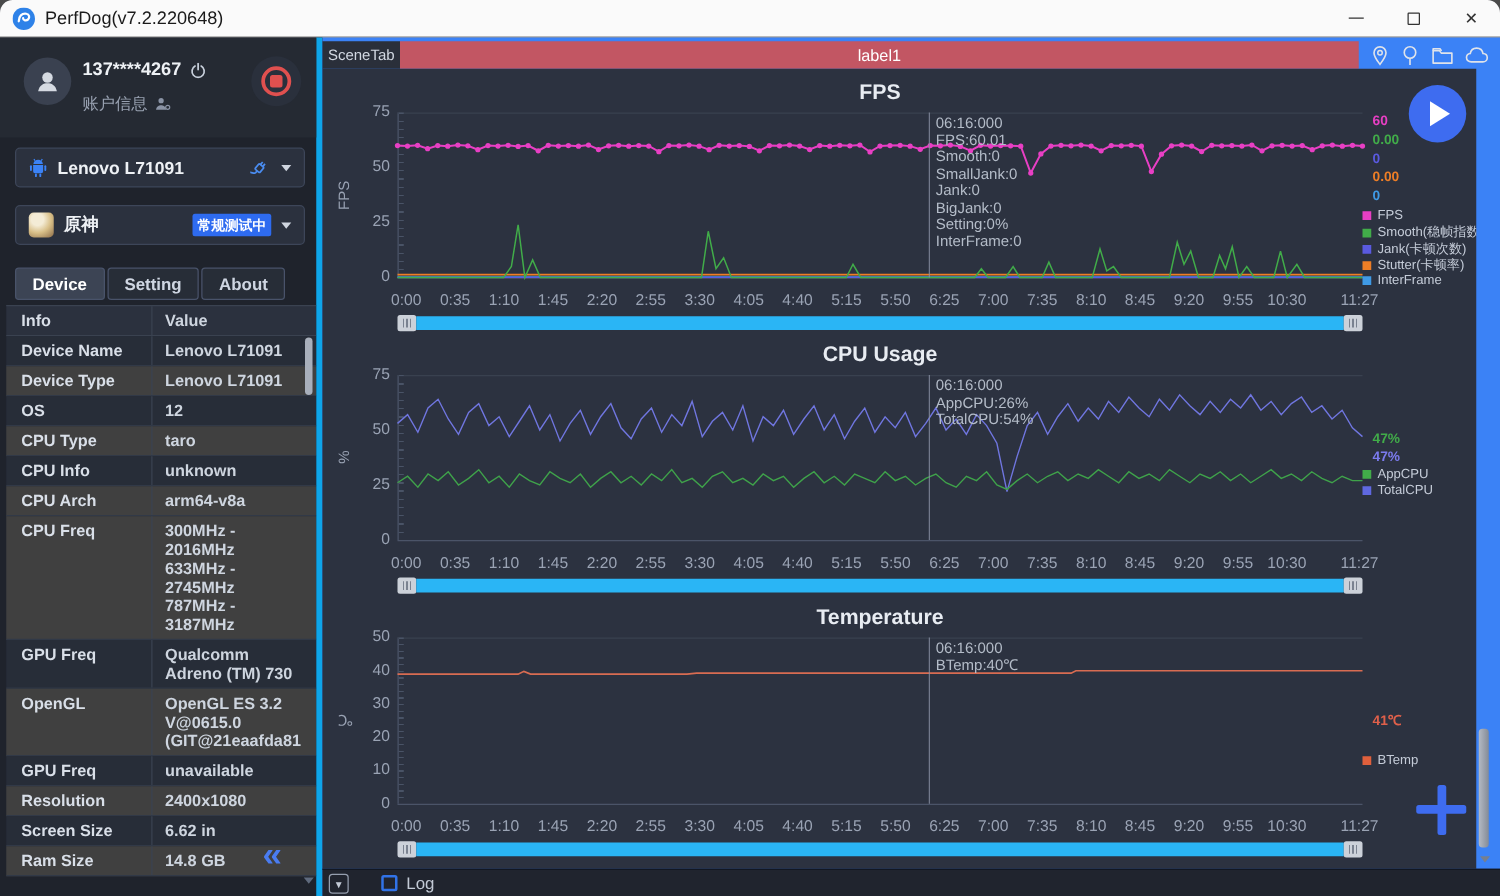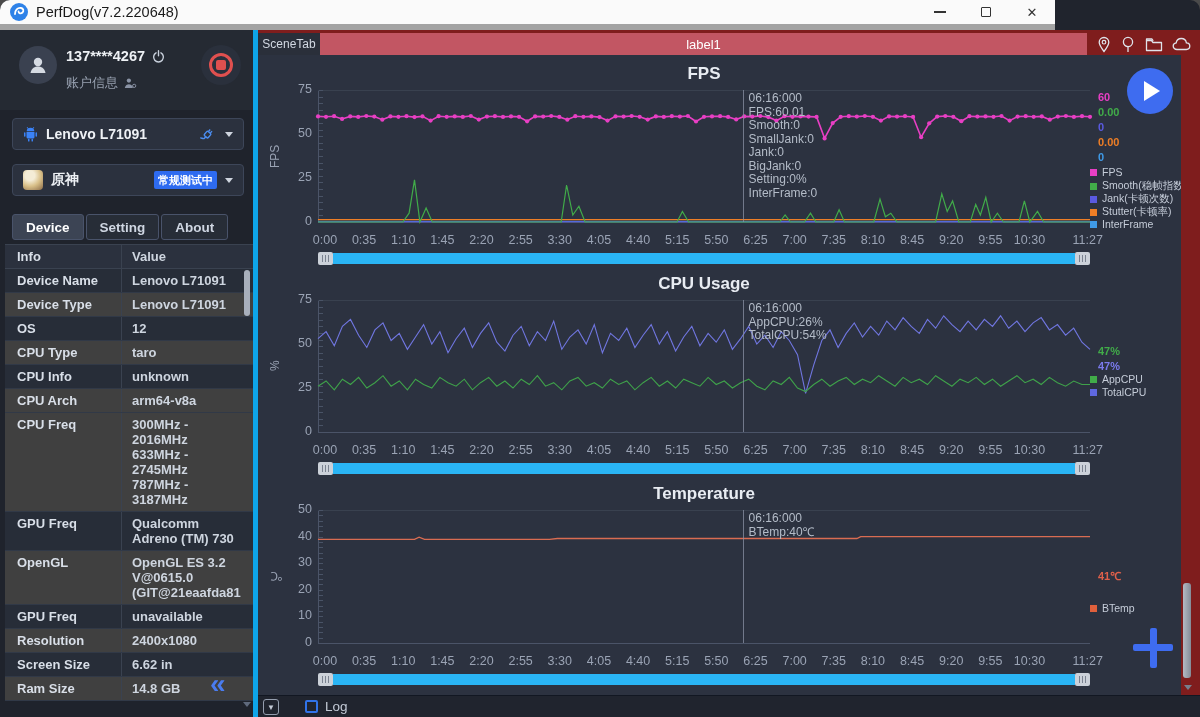--- a/index.html
+++ b/index.html
@@ -1,20 +1,20 @@
 <!DOCTYPE html>
 <html><head>
 <meta charset="utf-8">
 <style>
   html,body{margin:0;padding:0;background:#4a4a4a;font-family:"Liberation Sans",sans-serif;}
   *{box-sizing:border-box;}
   .app{position:relative;width:1200px;height:717px;background:#20242d;border-radius:10px 10px 0 0;overflow:hidden;}
 
   
-  .titlebar{position:absolute;left:0;top:0;width:1055px;height:30px;background:#fafafa;border-bottom:6px solid #a3a3a3;display:flex;align-items:center;padding-left:10px;}
+  .titlebar{position:absolute;left:0;top:0;width:1200px;height:30px;background:#fafafa;border-bottom:1px solid #a3a3a3;display:flex;align-items:center;padding-left:10px;}
   .titlebar .title{margin-left:8px;font-size:14.5px;color:#1a1a1a;}
   .wcontrols{margin-left:auto;display:flex;height:30px;}
   .wbtn{width:46px;height:30px;display:flex;align-items:center;justify-content:center;color:#333;font-size:13px;cursor:default;}
   .min-line{width:12px;height:1.4px;background:#333;}
   .max-box{width:10px;height:10px;border:1.4px solid #333;border-radius:1px;}
 
   
   .sidebar{position:absolute;left:0;top:30px;width:258px;height:687px;background:#1f232c;border-right:5px solid #0ea5e9;overflow:hidden;}
   .user-panel{position:absolute;left:0;top:0;width:258px;height:80px;background:#252a33;}
   .avatar{position:absolute;left:19px;top:16px;width:38px;height:38px;border-radius:50%;background:#3a4150;display:flex;align-items:center;justify-content:center;}
@@ -39,21 +39,21 @@
   .thead .tlabel,.thead .tvalue{padding-top:4px;padding-bottom:4px;}
   .trow{display:flex;background:#272d38;border-bottom:1px solid #313947;}
   .trow.alt{background:#404040;}
   .tlabel{width:116px;padding:4px 4px 4px 12px;color:#d9dfe8;}
   .tvalue{flex:1;padding:4px 4px 4px 10px;color:#ced5df;border-left:1px solid #3a4250;white-space:pre-line;}
   .side-scroll-thumb{position:absolute;left:244px;top:240px;width:6px;height:46px;background:#a8afbb;border-radius:3px;}
   .side-scroll-arrow{position:absolute;left:243px;top:672px;width:0;height:0;border-left:4px solid transparent;border-right:4px solid transparent;border-top:5px solid #5f6a7d;}
   .collapse{position:absolute;left:210px;top:638px;color:#4a7cf0;font-size:28px;font-weight:700;letter-spacing:-3px;}
 
   
-  .main{position:absolute;left:258px;top:30px;width:942px;height:687px;background:#7f1d1d;}
+  .main{position:absolute;left:258px;top:30px;width:942px;height:687px;background:#3b82f6;}
   .scenetab{position:absolute;left:0;top:3px;width:62px;height:22px;background:#2a2f3a;color:#d2d8e2;font-size:12px;display:flex;align-items:center;justify-content:center;}
   .labelbar{position:absolute;left:62px;top:3px;width:767px;height:22px;background:#c25663;display:flex;align-items:center;justify-content:center;color:#fff;font-size:13px;}
   .scene-icons{position:absolute;left:829px;top:3px;width:113px;height:22px;display:flex;align-items:center;justify-content:space-evenly;}
   .charts{position:absolute;left:0;top:25px;width:923px;height:640px;background:#2c3240;overflow:hidden;}
   .chart-title{position:absolute;color:#e8ecf2;font-size:17px;font-weight:600;text-align:center;}
   .ytick{position:absolute;width:38px;text-align:right;color:#9aa3b4;font-size:12.5px;}
   .xtick{position:absolute;color:#9aa3b4;font-size:12.5px;transform:translateX(-50%);white-space:nowrap;}
   .ylab{position:absolute;color:#9aa3b4;font-size:12px;writing-mode:vertical-rl;transform:rotate(180deg);text-align:center;}
   .tooltip-line{font-size:12px;line-height:13.5px;color:#b4bcc8;white-space:nowrap;}
   .valtxt{position:absolute;font-size:11px;font-weight:700;white-space:nowrap;}

